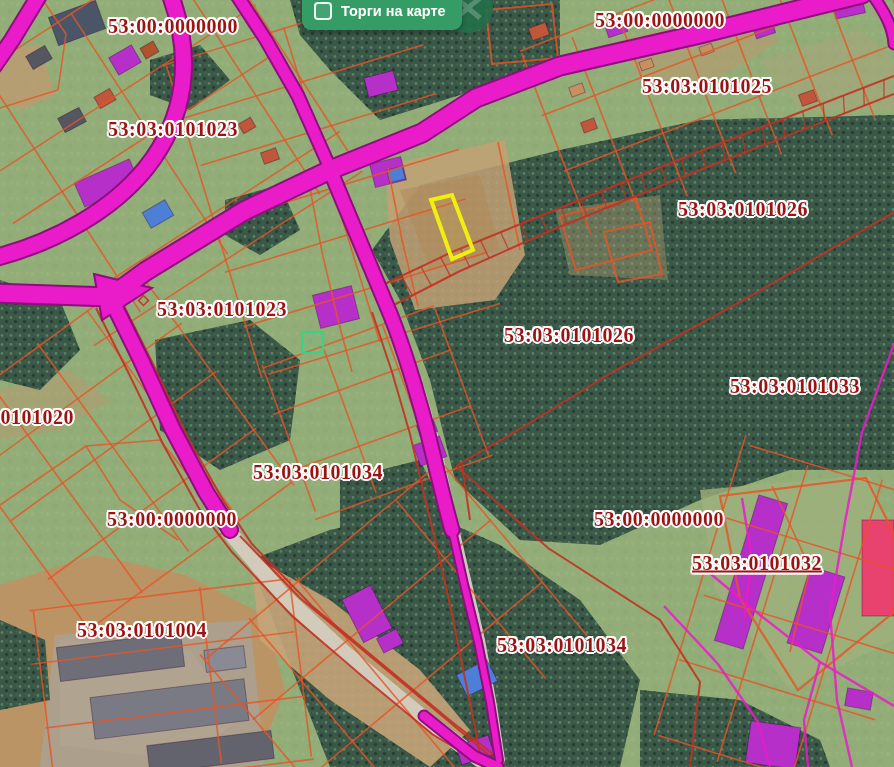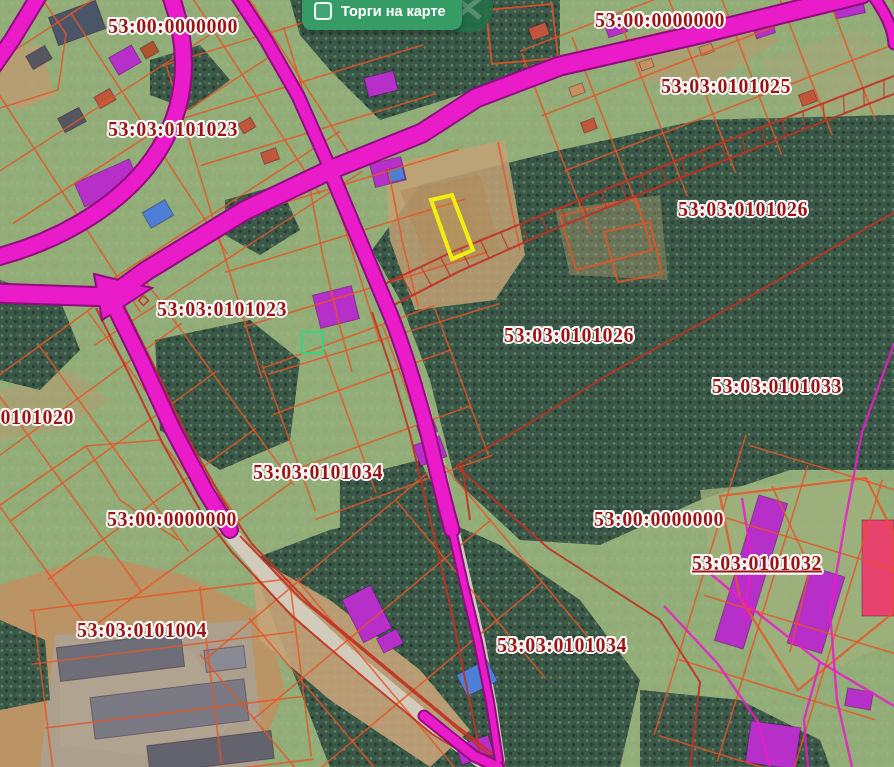--- a/index.html
+++ b/index.html
@@ -303,25 +303,25 @@
     <g opacity=".9">
       <circle cx="468" cy="8" r="25" fill="#23704a"></circle>
       <path d="M 456,-2 L 480,18 M 480,-2 L 456,18" stroke="rgba(255,255,255,.25)" stroke-width="5"></path>
     </g>
   </svg>
 
   <div id="labels-layer">
       <div class="cad-label" style="left: 173px; top: 26px;">53:00:0000000</div>
       <div class="cad-label" style="left: 173px; top: 129px;">53:03:0101023</div>
       <div class="cad-label" style="left: 660px; top: 20px;">53:00:0000000</div>
-      <div class="cad-label" style="left: 726px; top: 86px;">53:03:0101025</div>
+      <div class="cad-label" style="left: 707px; top: 86px;">53:03:0101025</div>
       <div class="cad-label" style="left: 743px; top: 209px;">53:03:0101026</div>
       <div class="cad-label" style="left: 222px; top: 309px;">53:03:0101023</div>
       <div class="cad-label" style="left: 569px; top: 335px;">53:03:0101026</div>
-      <div class="cad-label" style="left: 777px; top: 386px;">53:03:0101033</div>
+      <div class="cad-label" style="left: 795px; top: 386px;">53:03:0101033</div>
       <div class="cad-label" style="left: 9px; top: 417px;">53:03:0101020</div>
       <div class="cad-label" style="left: 318px; top: 472px;">53:03:0101034</div>
       <div class="cad-label" style="left: 172px; top: 519px;">53:00:0000000</div>
       <div class="cad-label" style="left: 659px; top: 519px;">53:00:0000000</div>
       <div class="cad-label" style="left: 757px; top: 563px; text-decoration: underline;">53:03:0101032</div>
       <div class="cad-label" style="left: 142px; top: 630px; text-align: right;">53:03:0101004</div>
       <div class="cad-label" style="left: 562px; top: 645px;">53:03:0101034</div>
     </div>
 
   <button id="torgi">

